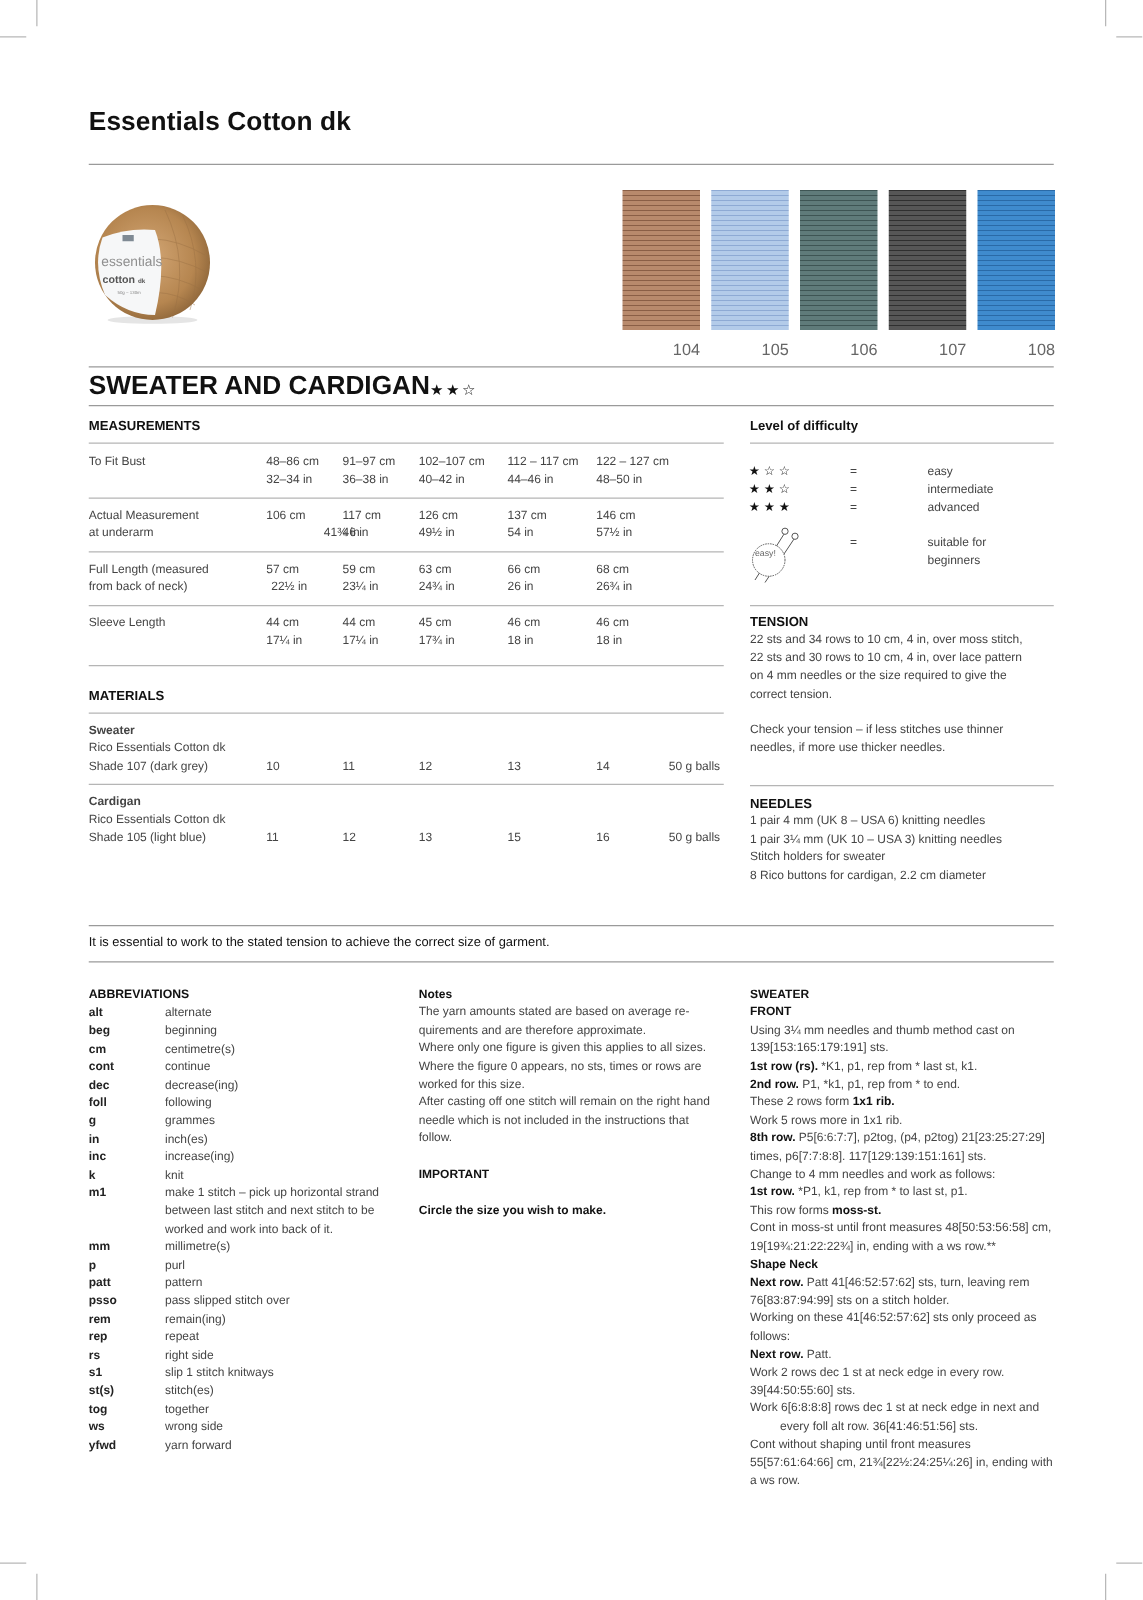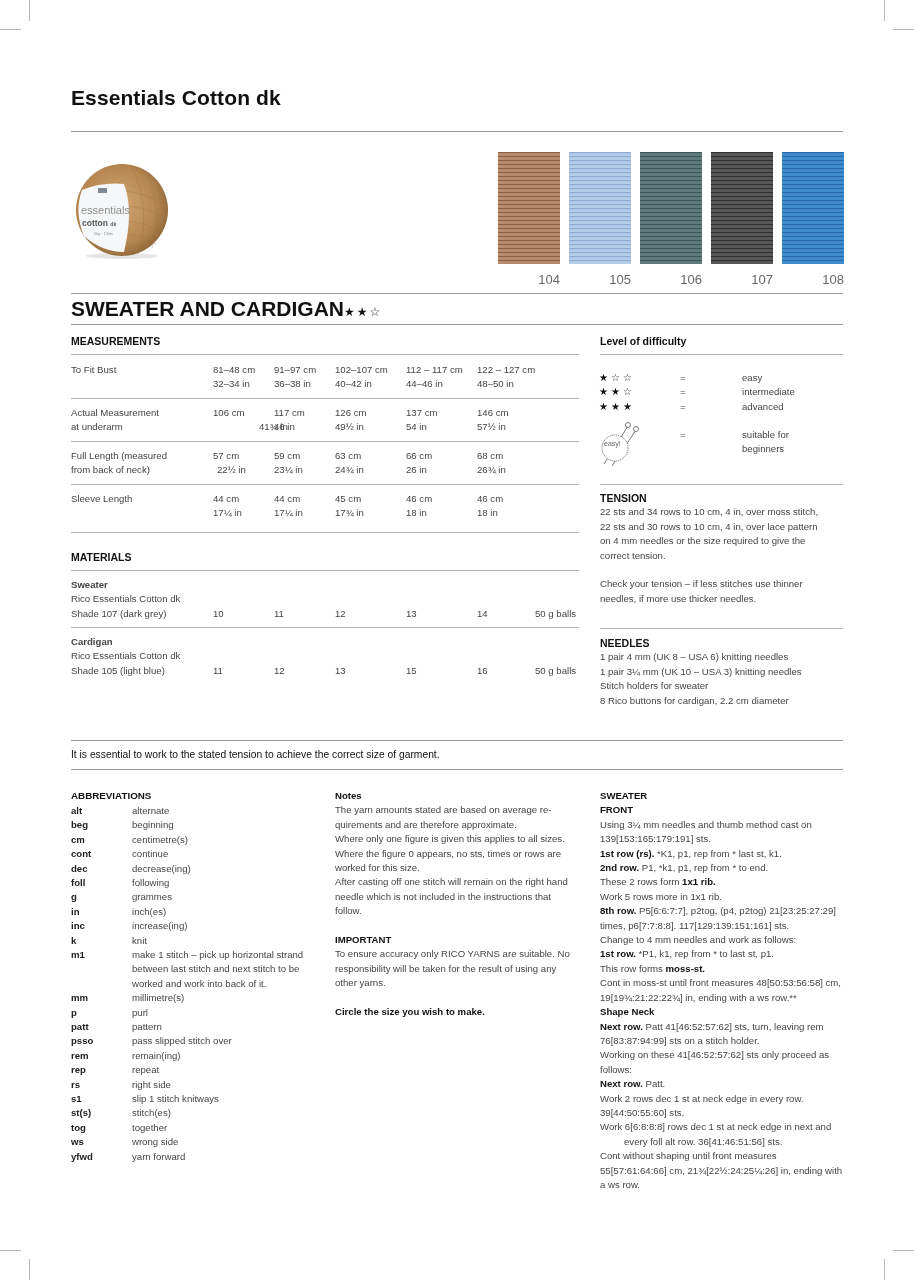--- a/index.html
+++ b/index.html
@@ -148,25 +148,20 @@
       <div>quirements and are therefore approximate.</div>
       <div>Where only one figure is given this applies to all sizes.</div>
       <div>Where the figure 0 appears, no sts, times or rows are</div>
       <div>worked for this size.</div>
       <div>After casting off one stitch will remain on the right hand</div>
       <div>needle which is not included in the instructions that</div>
       <div>follow.</div>
     </div>
   <div class="t" style="height:14.4px;"></div>
   <div class="t b">IMPORTANT</div>
-  <div id="important-lines" class="t">
-      <div>To ensure accuracy only RICO YARNS are suitable. No</div>
-      <div>responsibility will be taken for the result of using any</div>
-      <div>other yarns.</div>
-    </div>
   <div class="t" style="height:14.4px;"></div>
   <div class="t b">Circle the size you wish to make.</div>
 </div>
 
 <div class="abs" style="left:600px;top:789px;width:250px;">
   <div class="t b">SWEATER</div>
   <div class="t b">FRONT</div>
   <div id="sweater-lines" class="t">
       <div style="white-space:nowrap;"><span>Using 3¼ mm needles and thumb method cast on</span></div>
       <div style="white-space:nowrap;"><span>139[153:165:179:191] sts.</span></div>
@@ -201,21 +196,21 @@
 <div class="swlabel" style="left:498px;">104</div>
 <div class="swatch" style="left:569px;background:repeating-linear-gradient(0deg, #b3cbe9 0px, #b3cbe9 3px, #8eaad4 3px, #8eaad4 4px);"></div>
 <div class="swlabel" style="left:569px;">105</div>
 <div class="swatch" style="left:640px;background:repeating-linear-gradient(0deg, #5f7b7a 0px, #5f7b7a 3px, #3e5554 3px, #3e5554 4px);"></div>
 <div class="swlabel" style="left:640px;">106</div>
 <div class="swatch" style="left:711px;background:repeating-linear-gradient(0deg, #565656 0px, #565656 3px, #2f2f2f 3px, #2f2f2f 4px);"></div>
 <div class="swlabel" style="left:711px;">107</div>
 <div class="swatch" style="left:782px;background:repeating-linear-gradient(0deg, #3f8bce 0px, #3f8bce 3px, #2a6aa7 3px, #2a6aa7 4px);"></div>
 <div class="swlabel" style="left:782px;">108</div>
 <div class="cell" style="left:71px;top:363px;">To Fit Bust</div>
-<div class="cell" style="left:213px;top:363px;">81–48 cm</div>
+<div class="cell" style="left:213px;top:363px;">48–86 cm</div>
 <div class="cell" style="left:213px;top:377.4px;">32–34 in</div>
 <div class="cell" style="left:274px;top:363px;">91–97 cm</div>
 <div class="cell" style="left:274px;top:377.4px;">36–38 in</div>
 <div class="cell" style="left:335px;top:363px;">102–107 cm</div>
 <div class="cell" style="left:335px;top:377.4px;">40–42 in</div>
 <div class="cell" style="left:406px;top:363px;">112 – 117 cm</div>
 <div class="cell" style="left:406px;top:377.4px;">44–46 in</div>
 <div class="cell" style="left:477px;top:363px;">122 – 127 cm</div>
 <div class="cell" style="left:477px;top:377.4px;">48–50 in</div>
 <div class="hr light" style="left:71px;top:398px;width:508px;"></div>

